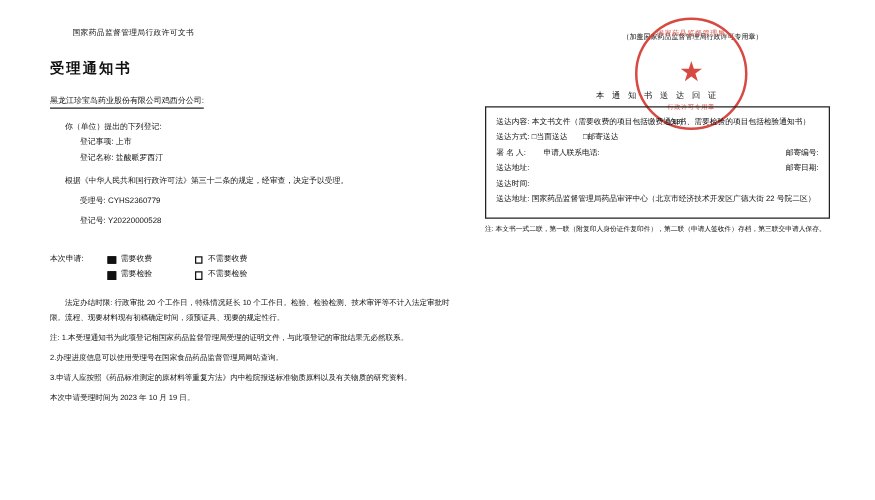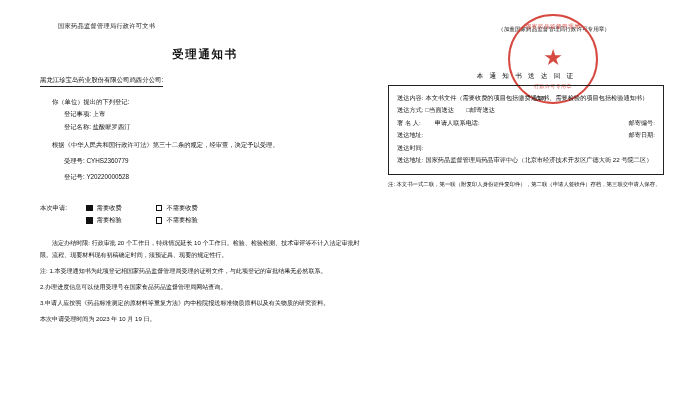--- a/index.html
+++ b/index.html
@@ -28,21 +28,21 @@
     width: 330px;
   }
   .doc-kind {
     font-size: 6.2px;
     letter-spacing: 0.3px;
     color: #111;
     margin-left: 18px;
   }
   .doc-title {
     margin-top: 16px;
-    text-align: center;
+    text-align: left;
     font-size: 11.5px;
     font-weight: bold;
     letter-spacing: 1.6px;
     color: #111;
   }
   .to-line {
     margin-top: 14px;
     font-size: 6.4px;
     color: #111;
     border-bottom: 1px solid #222;

